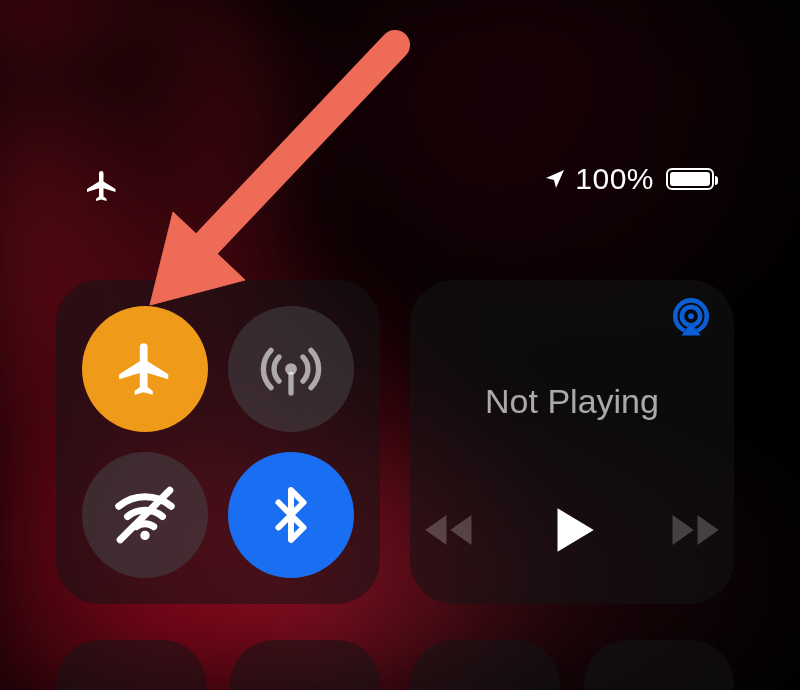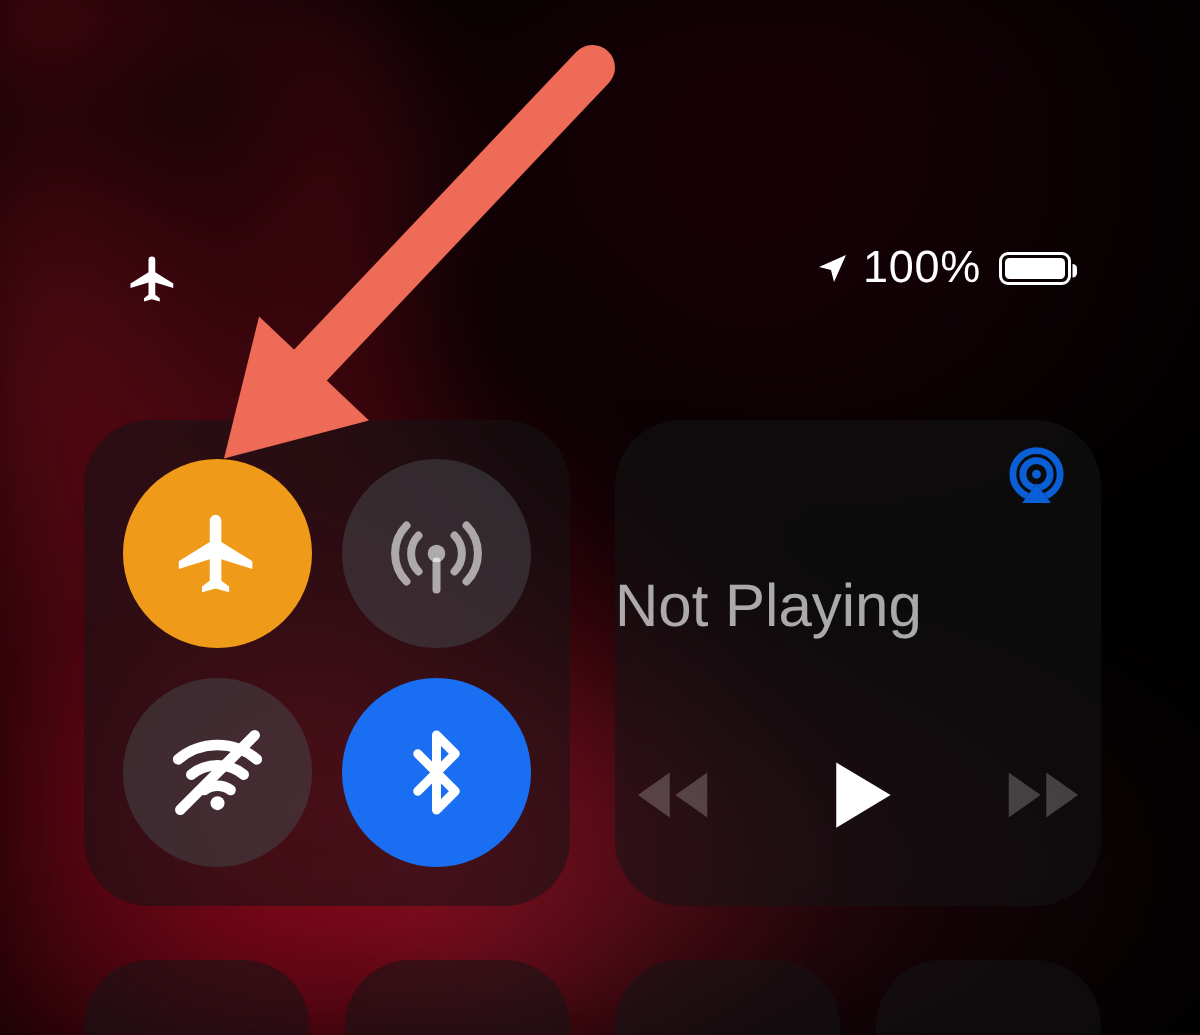--- a/index.html
+++ b/index.html
@@ -59,21 +59,21 @@
       cursor: pointer;
     }
     .toggle svg { display:block; }
     .t-off { background: rgba(70,70,72,0.55); }
     .t-airplane { background: #f09a1a; }
     .t-bluetooth { background: #1a6ef2; }
 
     .media-module { left: 410px; top: 280px; width: 324px; height: 324px; }
     .airplay-badge { position:absolute; right:22px; top:16px; }
     .airplay-badge svg { width: 42px; height: 42px; display:block; }
-    .np-title { position:absolute; width:100%; top:102px; color: rgba(255,255,255,0.65); font-size: 40px; font-weight: 500; }
+    .np-title { position:absolute; width:100%; top:102px; text-align:center; color: rgba(255,255,255,0.65); font-size: 34px; font-weight: 500; }
     .media-controls { position:absolute; bottom: 44px; left:0; right:0; display:flex; align-items:center; justify-content:center; gap: 64px; }
     .skip svg { width: 60px; height: 60px; display:block; fill: rgba(255,255,255,0.22); }
     .play svg { width: 58px; height: 58px; display:block; fill: #fff; }
     .skip, .play { cursor:pointer; }
 
     
     .strip {
       position:absolute; top: 640px; height: 60px; border-radius: 44px 44px 0 0;
       background: rgba(20,20,22,0.55);
     }

